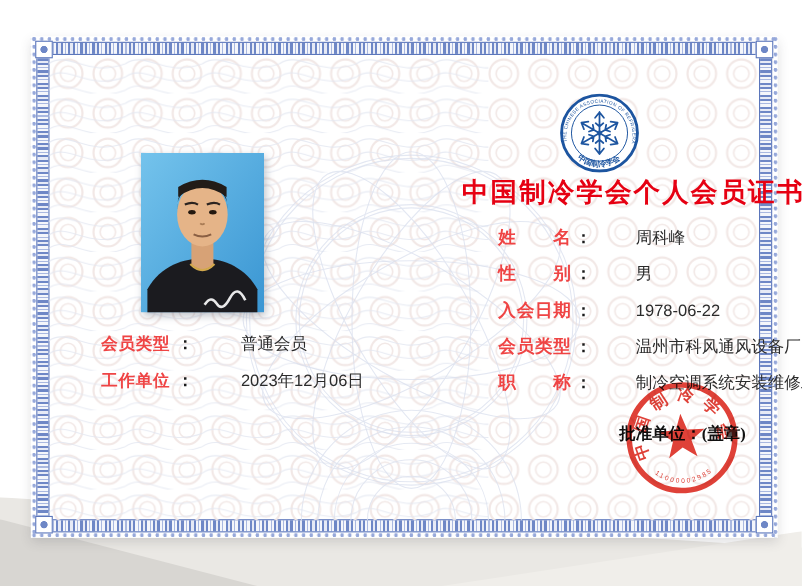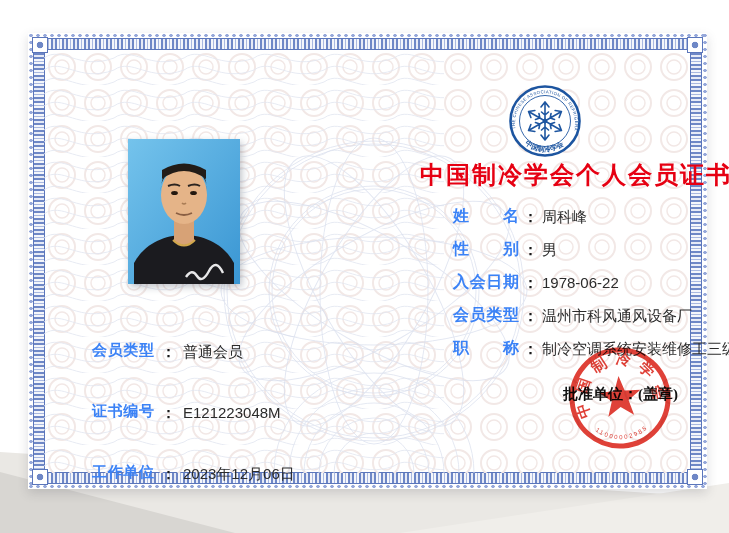--- a/index.html
+++ b/index.html
@@ -49,28 +49,28 @@
   .logo{position:absolute;left:481px;top:52px;width:72px;height:72px;z-index:2;}
 
   
   .title{position:absolute;left:372px;top:126px;width:332px;text-align:right;z-index:3;
          font-family:"Liberation Serif",serif;font-weight:bold;font-size:24px;
          letter-spacing:2px;color:#e60012;white-space:nowrap;}
 
   
   .fields{position:absolute;left:425px;top:173px;z-index:3;}
   .row{height:22px;margin-bottom:11px;white-space:nowrap;font-size:15px;color:#222;line-height:22px;}
-  .f-label{display:inline-block;width:66px;font-family:Liberation Mono, monospace;font-weight:bold;
-           font-size:16px;color:#3b82f6;text-align:justify;text-align-last:justify;vertical-align:top;}
+  .f-label{display:inline-block;width:66px;font-family:Liberation Sans, sans-serif;font-weight:bold;
+           font-size:16px;color:#ef4444;text-align:justify;text-align-last:justify;vertical-align:top;}
   .f-colon{font-family:"Liberation Serif",serif;font-weight:bold;color:#1a1a1a;margin:0 4px 0 4px;}
-  .f-value{font-family:"Liberation Sans",sans-serif;color:#2b2b2b;font-size:15px;}
+  .f-value{font-family:"Liberation Sans",sans-serif;color:#2b2b2b;font-size:15px;padding-left:36px;}
 
   
   .meta{position:absolute;left:64px;top:269px;z-index:3;}
-  .meta .row{margin-bottom:12px;margin-top:39px;}
+  .meta .row{margin-bottom:12px;}
   .meta .f-label{width:62px;font-size:15px;}
   .meta .f-colon{margin:0 7px 0 7px;}
 
   
   .approval{position:absolute;left:535px;top:352px;z-index:3;white-space:nowrap;
             font-family:"Liberation Serif",serif;font-weight:bold;font-size:15px;color:#111;}
   .stamp{position:absolute;left:536px;top:309px;width:112px;height:112px;z-index:4;
          mix-blend-mode:multiply;opacity:.92;transform:rotate(-4deg);}
 </style>
 </head>
@@ -211,23 +211,20 @@
       <div class="row">
         <span class="f-label">职称</span><span class="f-colon">：</span><span class="f-value">制冷空调系统安装维修工三级</span>
       </div>
     </div>
 
     <div class="meta">
       <div class="row">
         <span class="f-label">会员类型</span><span class="f-colon">：</span><span class="f-value">普通会员</span>
       </div>
       <div class="row">
-        <span class="f-label">证书编号</span><span class="f-colon">：</span><span class="f-value">E121223048M</span>
-      </div>
-      <div class="row">
         <span class="f-label">工作单位</span><span class="f-colon">：</span><span class="f-value">2023年12月06日</span>
       </div>
     </div>
 
     <div class="approval">
       <span>批准单位：</span><span>(盖章)</span>
     </div>
 
     <svg class="stamp" width="112" height="112" viewBox="-56 -56 112 112">
       <defs>

